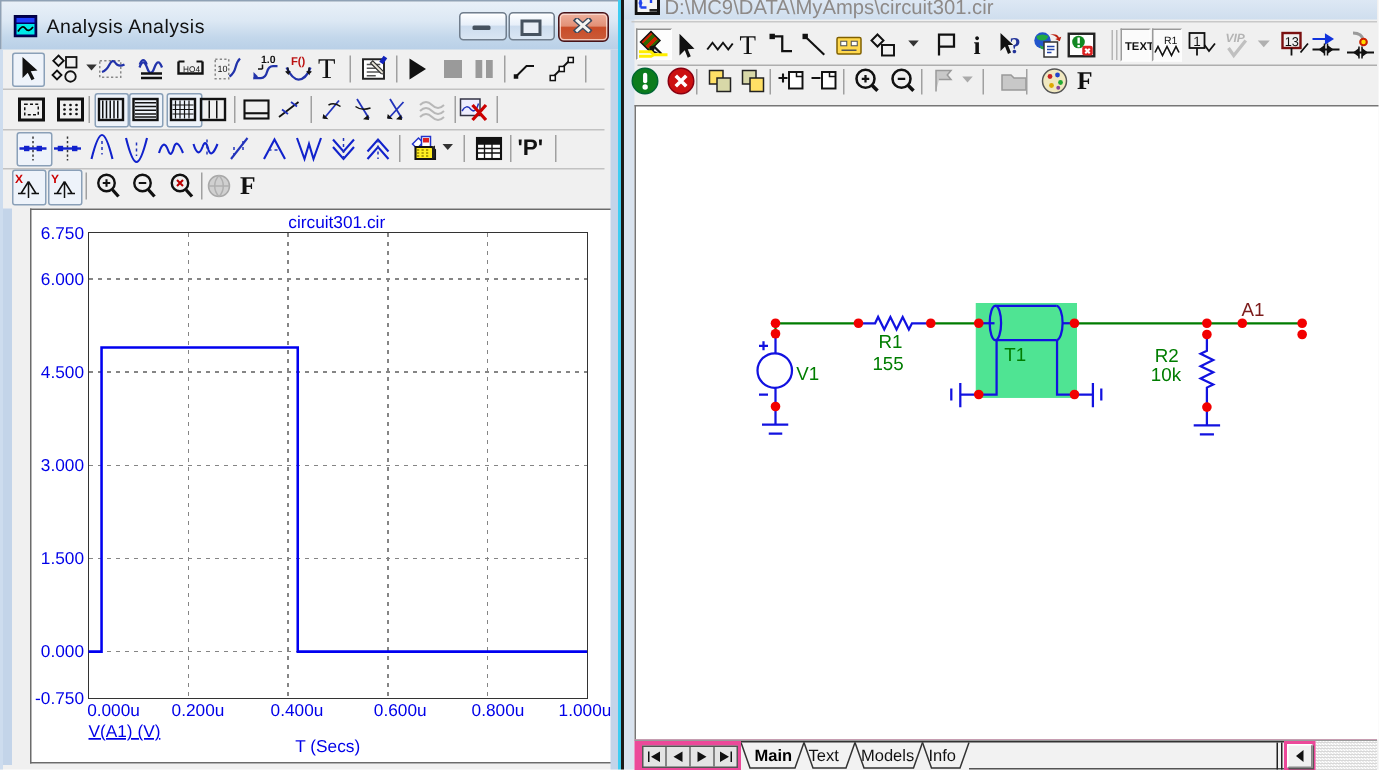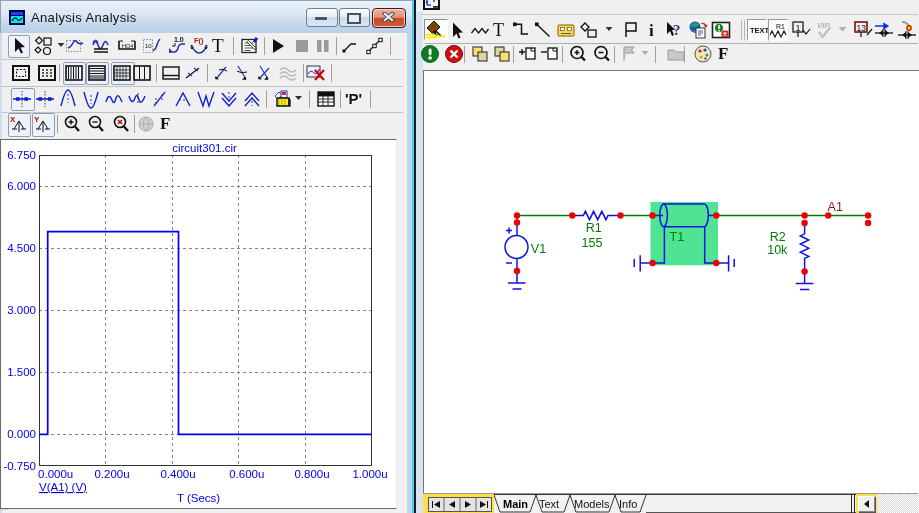--- a/index.html
+++ b/index.html
@@ -288,21 +288,21 @@
         <path d="M8 7 l4 4 M12 7 l-4 4" stroke="#b00" stroke-width="1.4"></path>
       </svg>
   <div class="sep" style="left:134px;top:115px;height:18px;"></div>
   <svg class="ic" style="left:135px;top:113px;" viewBox="0 0 22 22">
         <circle cx="11" cy="11" r="7" fill="#d0d0d0" stroke="#a8a8a8"></circle>
         <path d="M4 11 h14 M11 4 a10 10 0 0 1 0 14 M11 4 a10 10 0 0 0 0 14" stroke="#b0b0b0" fill="none"></path>
       </svg>
   <div class="abs" style="left:160px;top:114px;font-size:17px;font-family:'Liberation Serif',serif;font-weight:bold;color:#111;">F</div>
   </div>
 
-  <div class="abs" style="left:0;top:139px;width:397px;height:370px;background:#fff;
+  <div class="abs" style="left:20px;top:139px;width:397px;height:370px;background:#fff;
        border:1px solid #6b6b6b;border-right-color:#e8e8e8;box-sizing:border-box;">
     <svg width="394" height="368" viewBox="0 0 394 368" style="position:absolute;left:0;top:0;">
       <g stroke="#858585" stroke-width="1" stroke-dasharray="3,3" fill="none" shape-rendering="crispEdges">
         <line x1="104.5" y1="15" x2="104.5" y2="325.5"></line>
         <line x1="171" y1="15" x2="171" y2="325.5"></line>
         <line x1="237.5" y1="15" x2="237.5" y2="325.5"></line>
         <line x1="304" y1="15" x2="304" y2="325.5"></line>
         <line x1="38" y1="46" x2="370.5" y2="46"></line>
         <line x1="38" y1="108.1" x2="370.5" y2="108.1"></line>
         <line x1="38" y1="170.2" x2="370.5" y2="170.2"></line>
@@ -335,20 +335,24 @@
       </g>
     </svg>
   </div>
   <div class="abs" style="left:407px;top:33px;width:5px;height:480px;background:#c3d4e9;"></div>
 </div>
 
 <div class="abs" id="rw" style="left:412px;top:0;width:507px;height:513px;background:#f0f0f0;">
   <div class="abs" style="left:0;top:0;width:2px;height:513px;background:#3ecdf2;"></div>
   <div class="abs" style="left:2px;top:0;width:2px;height:513px;background:#1a1a1a;"></div>
   <div class="abs" style="left:4px;top:12px;width:7px;height:501px;background:#d9e3ef;"></div>
+  <div class="abs" style="left:4px;top:0;width:502px;height:13px;overflow:hidden;
+     background:linear-gradient(180deg,#dde8f4,#cfdeee);">
+    <div class="abs" style="left:27px;top:-3px;font-size:13.5px;color:#8e8a88;">D:\MC9\DATA\MyAmps\circuit301.cir</div>
+  </div>
   <svg class="abs" style="left:11px;top:-7px;" width="17" height="17" viewBox="0 0 17 17">
     <rect x="1" y="1" width="15" height="15" fill="#f4f4f4" stroke="#111" stroke-width="2"></rect>
     <path d="M4 5 h7 M4 5 v7 M11 5 v4 M4 12 h4" stroke="#2244ee" stroke-width="1.6" fill="none"></path>
     <circle cx="4" cy="9" r="1.3" fill="#2244ee"></circle>
       <circle cx="8" cy="3.5" r="1.3" fill="#2244ee"></circle>
     <rect x="11.5" y="4" width="4" height="2.4" fill="#ee1111"></rect>
     <rect x="10" y="13" width="5" height="1.8" fill="#222"></rect>
   </svg>
   <div class="abs" style="left:9px;top:13.5px;width:497px;height:1px;background:#c8c8c8;"></div>
 
@@ -574,21 +578,21 @@
       <text x="105.8" y="181">V1</text>
       <text x="160.7" y="160">R1</text>
       <text x="156.6" y="174.5">155</text>
       <text x="244.5" y="168.5">T1</text>
       <text x="344.8" y="169">R2</text>
       <text x="342.2" y="182">10k</text>
       <text x="402.6" y="138.5" fill="#7c1c1c">A1</text>
     </g>
   </svg>
 
-  <div class="abs" id="rbottom" style="left:11px;top:493px;width:495px;height:20px;background:#fde047;border-top:1px solid #9a9a9a;">
+  <div class="abs" id="rbottom" style="left:11px;top:493px;width:495px;height:20px;background:#ec4899;border-top:1px solid #9a9a9a;">
     <div class="abs" style="left:5px;top:3px;width:64px;height:15px;background:#e4e4e4;border:1px solid #555;box-sizing:border-box;"></div>
     <svg class="abs" style="left:5px;top:3px;" width="64" height="15" viewBox="0 0 64 15">
       <g stroke="#666">
           <path d="M16 1 V14 M32 1 V14 M48 1 V14"></path>
         </g>
       <g fill="#111">
           <path d="M4 4 v7 l1 0 v-7 Z M12 4 l-6 3.5 l6 3.5 Z"></path>
           <path d="M27 4 l-6 3.5 l6 3.5 Z"></path>
           <path d="M37 4 l6 3.5 l-6 3.5 Z"></path>
           <path d="M52 4 l6 3.5 l-6 3.5 Z M59 4 v7 h1 v-7 Z"></path>

